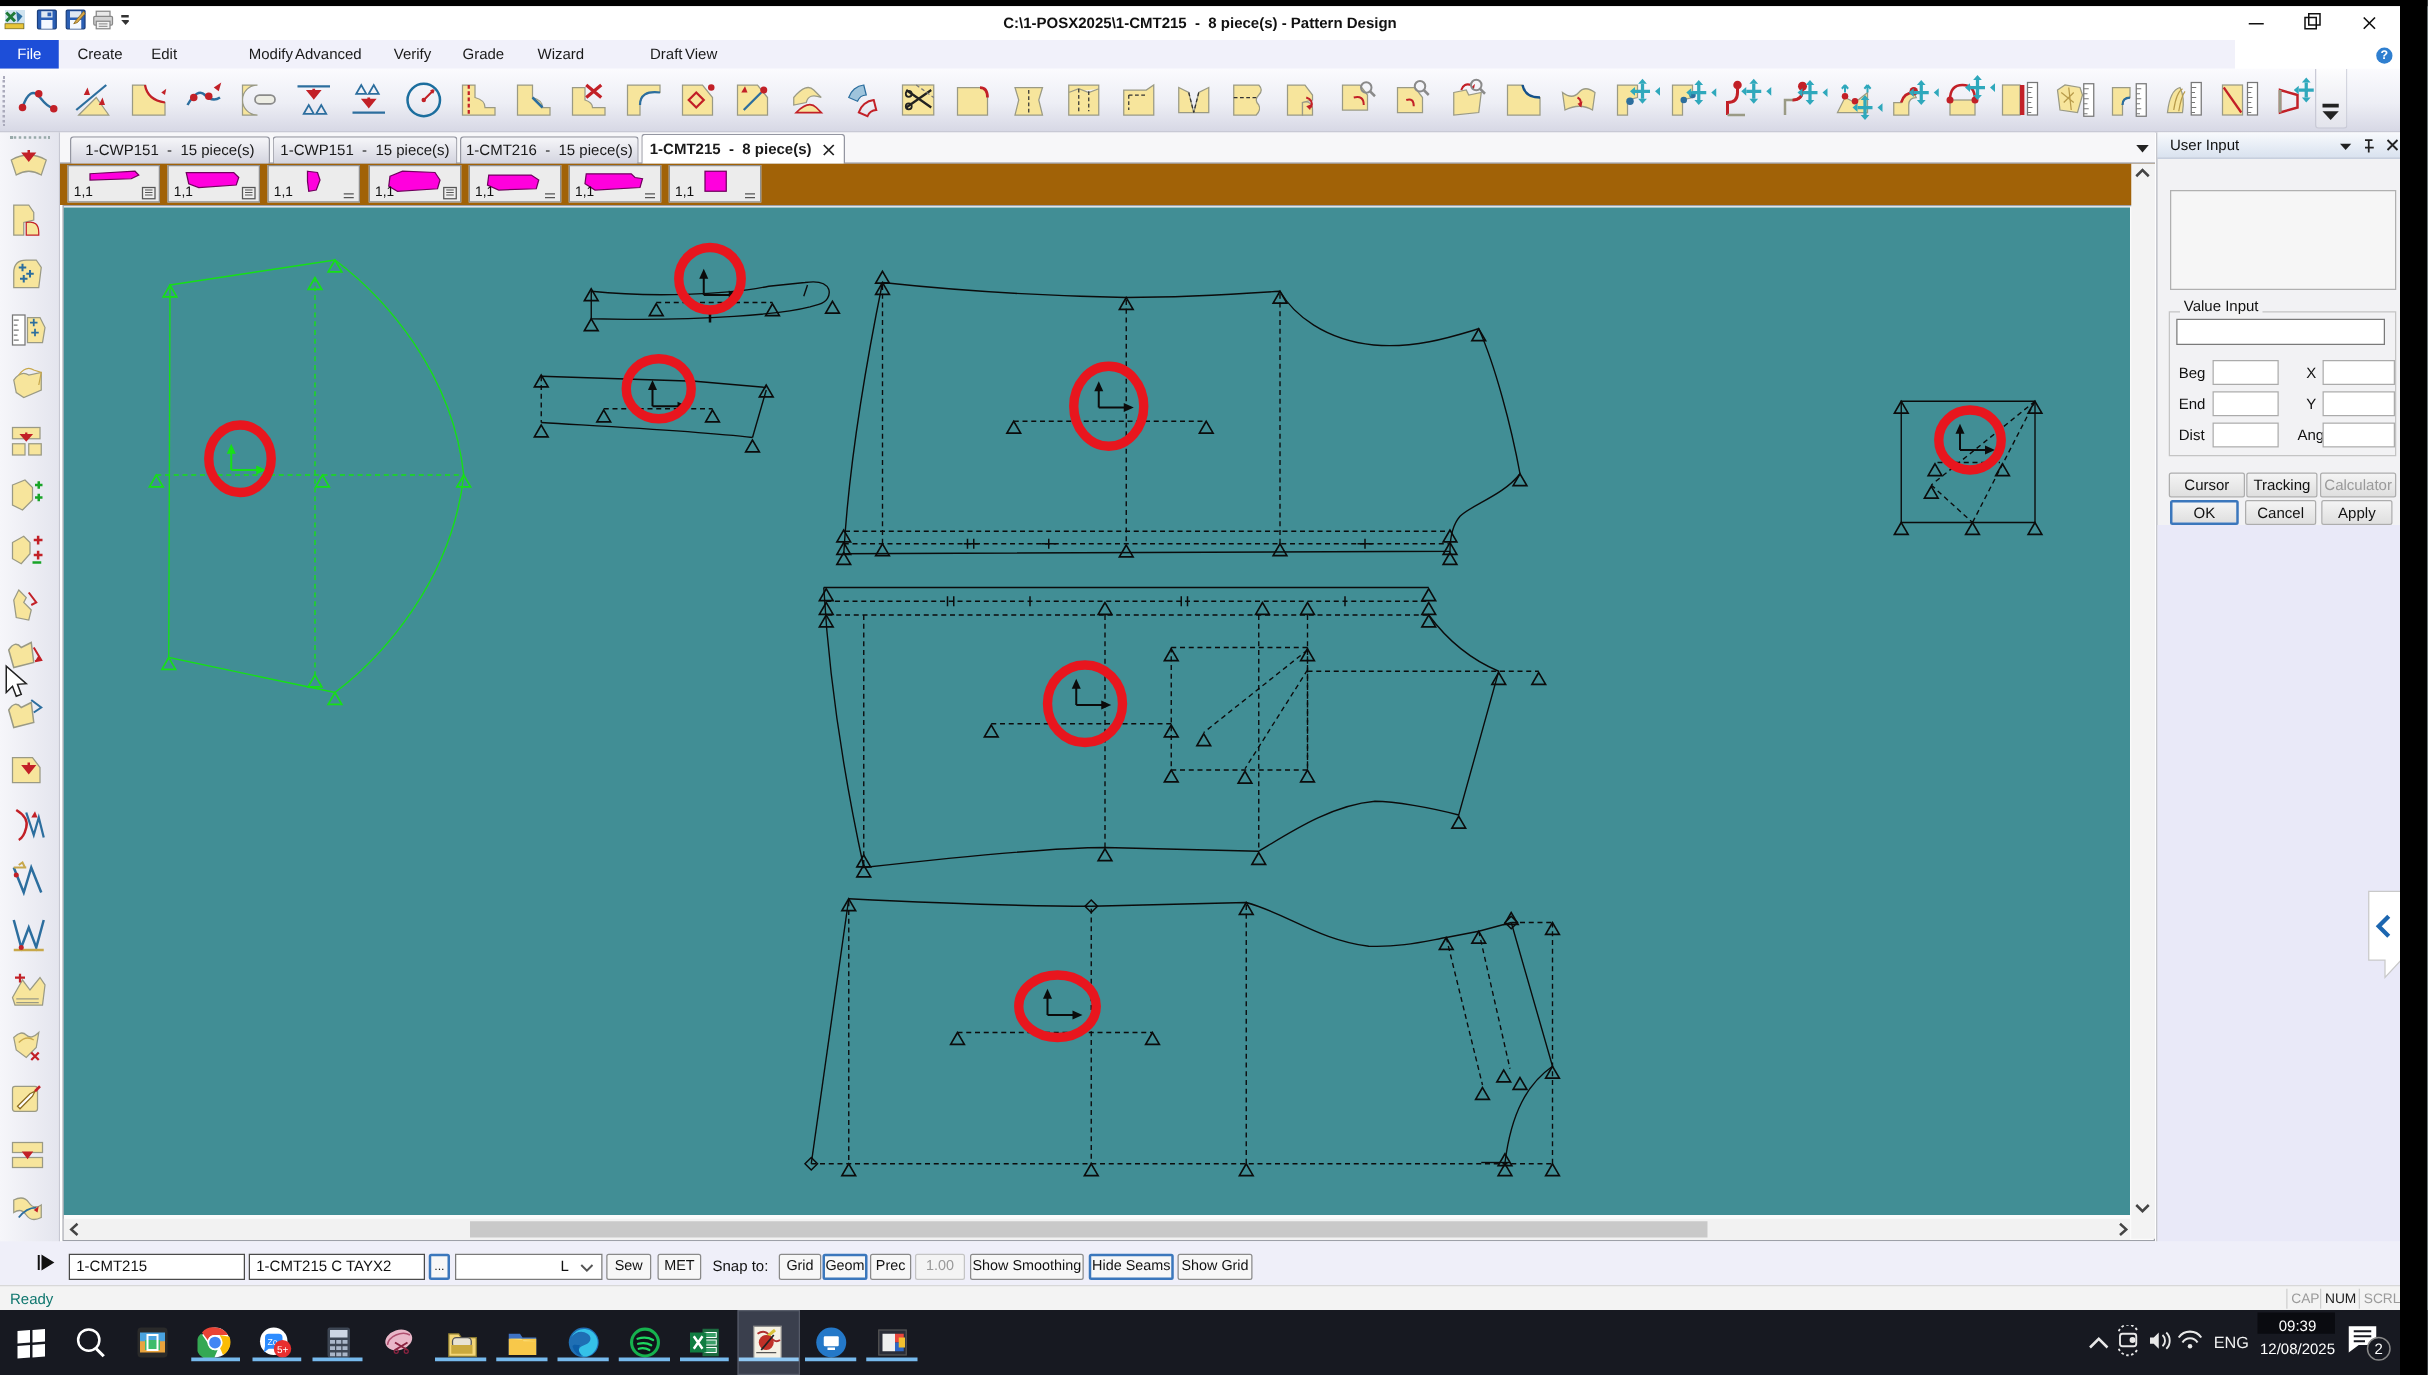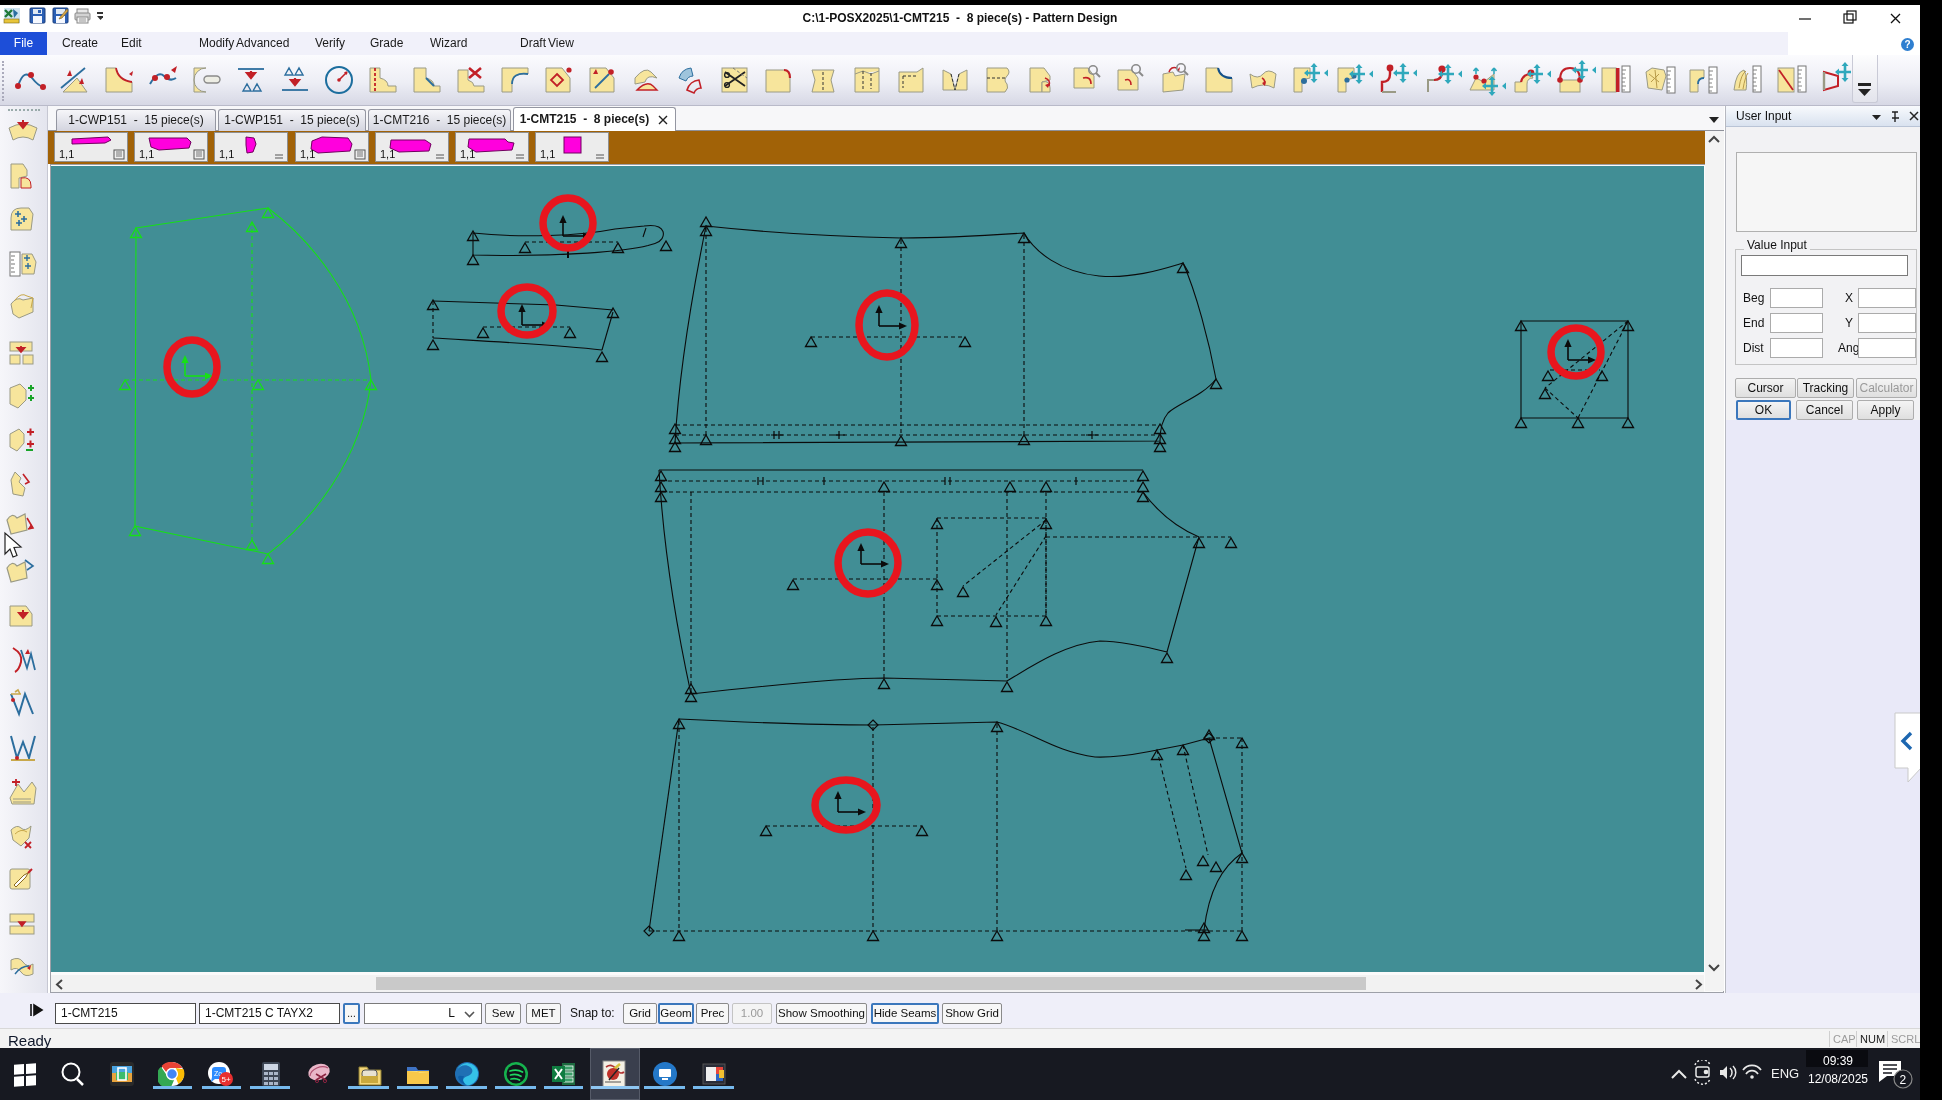--- a/index.html
+++ b/index.html
@@ -794,21 +794,21 @@
   <div class="abs" style="left:570px;top:13px;font-size:12px;color:#111;">Snap to:</div>
   <div class="bbbtn" style="left:623px;width:34px;">Grid</div>
   <div class="bbbtn bbblue" style="left:658px;width:36px;">Geom</div>
   <div class="bbbtn" style="left:696px;width:33px;">Prec</div>
   <div class="bbbtn" style="left:732px;width:40px;background:#F4F4F4;border-color:#C4C4C4;color:#9a9a9a;">1.00</div>
   <div class="bbbtn" style="left:776px;width:91px;">Show Smoothing</div>
   <div class="bbbtn bbblue" style="left:871px;width:68px;">Hide Seams</div>
   <div class="bbbtn" style="left:942px;width:60px;">Show Grid</div>
 </div>
 <div class="abs" id="statusbar">
-  <div class="abs" style="left:8px;top:3px;font-size:15px;color:#0f172a;">Ready</div>
+  <div class="abs" style="left:8px;top:3px;font-size:12px;color:#0f766e;">Ready</div>
   <div class="abs" style="left:1833px;top:4px;font-size:11px;color:#9b9b9b;">CAP</div>
   <div class="abs" style="left:1860px;top:4px;font-size:11px;color:#222;">NUM</div>
   <div class="abs" style="left:1891px;top:4px;font-size:11px;color:#9b9b9b;">SCRL</div>
   <div class="abs" style="left:1856px;top:2px;width:1px;height:16px;background:#cfcfcf;"></div>
   <div class="abs" style="left:1887px;top:2px;width:1px;height:16px;background:#cfcfcf;"></div>
   <div class="abs" style="left:1829px;top:2px;width:1px;height:16px;background:#cfcfcf;"></div>
 </div>
 <div class="abs" id="taskbar">
 
   <svg class="tbi" style="left:11px;">

